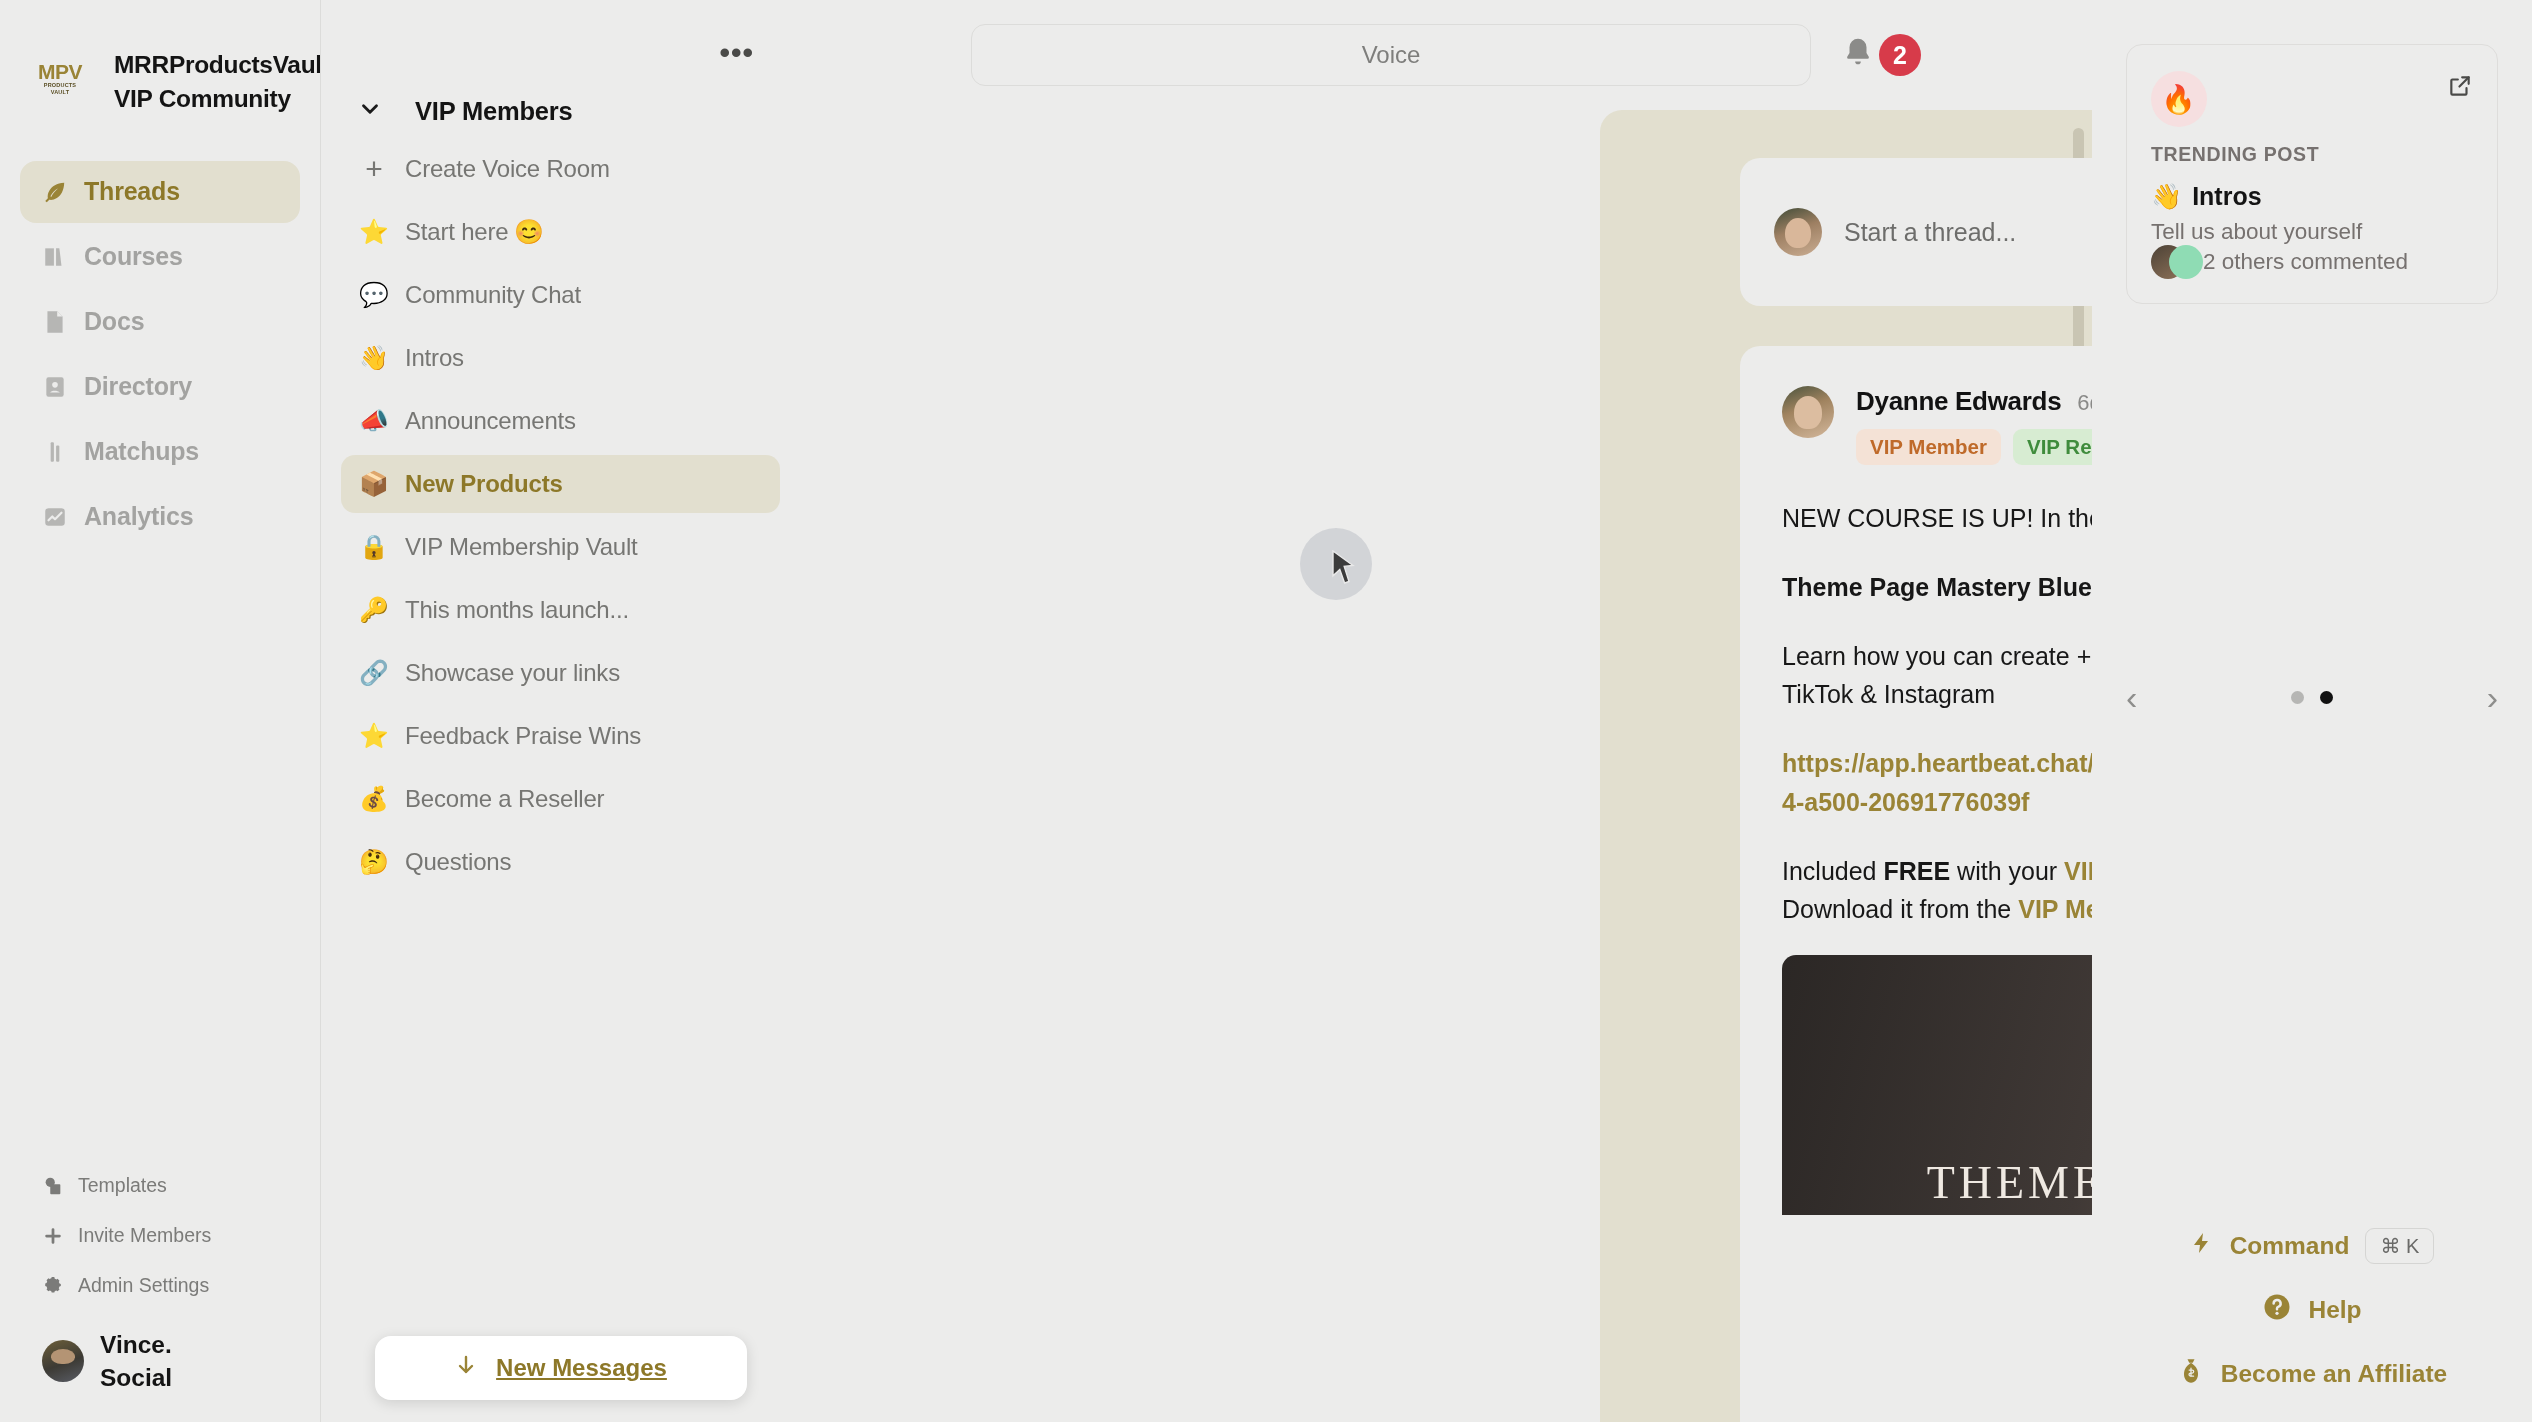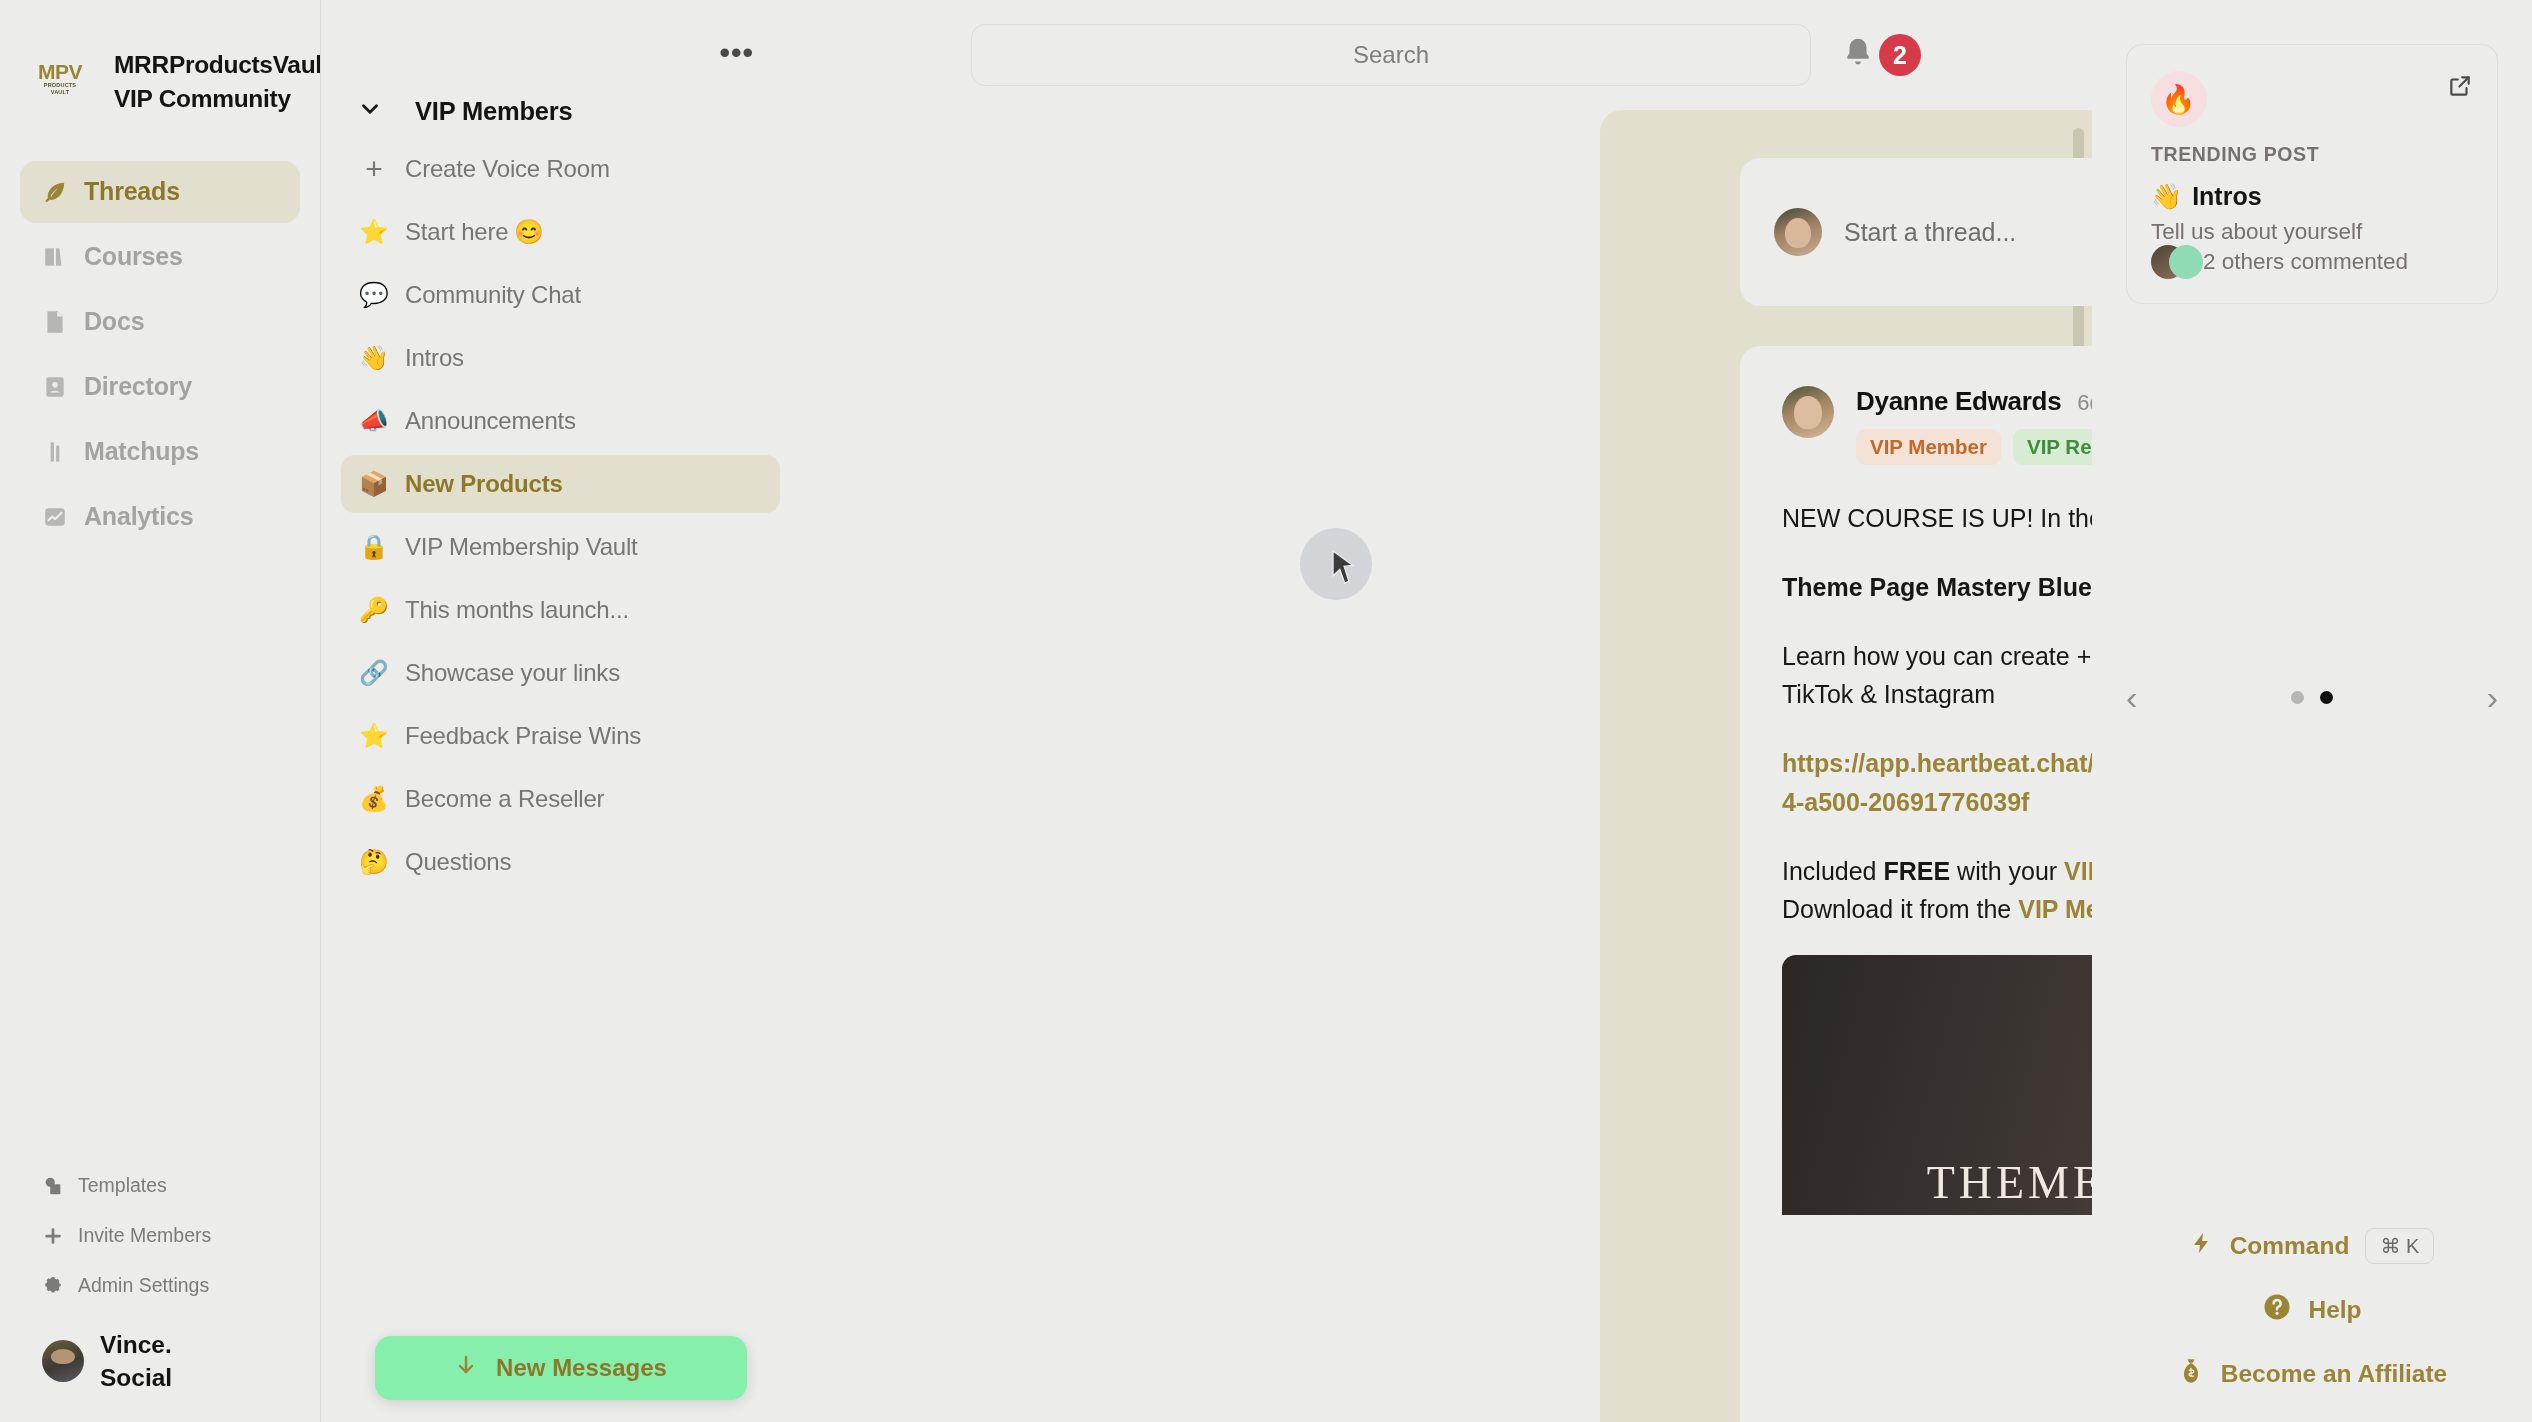--- a/index.html
+++ b/index.html
@@ -70,24 +70,24 @@
     height: 58px; padding: 0 18px; border-radius: 14px;
     font-size: 24px; color: #767673; font-weight: 400; cursor: pointer; white-space: nowrap;
     letter-spacing: -0.2px;
   }
   .ch-item.active { background: #e2dfcf; color: #8d7829; font-weight: 700; }
   .ch-emoji { width: 30px; flex: 0 0 30px; font-size: 24px; text-align: center; line-height: 1;
               font-family: "DejaVu Sans", sans-serif; }
   .ch-plus { width: 30px; flex: 0 0 30px; text-align: center; font-size: 30px; color: #767673; line-height: 1; }
   .new-msgs {
     position: absolute; left: 50%; transform: translateX(-50%); bottom: 22px;
-    width: 372px; height: 64px; border-radius: 16px; background: #86efac;
+    width: 372px; height: 64px; border-radius: 16px; background: #ffffff;
     box-shadow: 0 3px 14px rgba(0,0,0,.13);
     display: flex; align-items: center; justify-content: center; gap: 18px;
-    color: #8d7829; font-size: 24px; font-weight: 700; cursor: pointer;
+    color: #8d7829; font-size: 24px; font-weight: 700; cursor: pointer; text-decoration: underline;
   }
 
   
   .main { flex: 1 1 auto; position: relative; background: #ececeb; min-width: 0; }
   .topbar { height: 110px; display: flex; align-items: center; justify-content: center; gap: 30px; position: relative; }
   .search-box {
     width: 840px; height: 62px; border-radius: 14px;
     border: 1px solid #dcdcda; background: #ececeb;
     display: flex; align-items: center; justify-content: center;
     color: #7e7e7c; font-size: 24px; cursor: text;
@@ -384,21 +384,21 @@
             <path d="M12 4v15M6 13l6 6 6-6"></path>
           </svg>
       </span>
       <span>New Messages</span>
     </div>
   </div>
 
   <div class="main">
 
     <div class="topbar">
-      <div class="search-box">Search</div>
+      <div class="search-box">Voice</div>
       <div class="bell-wrap">
         <span>
           <svg width="34" height="34" viewBox="0 0 24 24" fill="#8b8b89">
               <path d="M12 2a6 6 0 0 0-6 6v4l-1.6 2.6A1 1 0 0 0 5.2 16h13.6a1 1 0 0 0 .8-1.4L18 12V8a6 6 0 0 0-6-6z"></path>
               <path d="M10 18a2 2 0 0 0 4 0z"></path>
             </svg>
         </span>
         <span class="badge">2</span>
       </div>
     </div>

